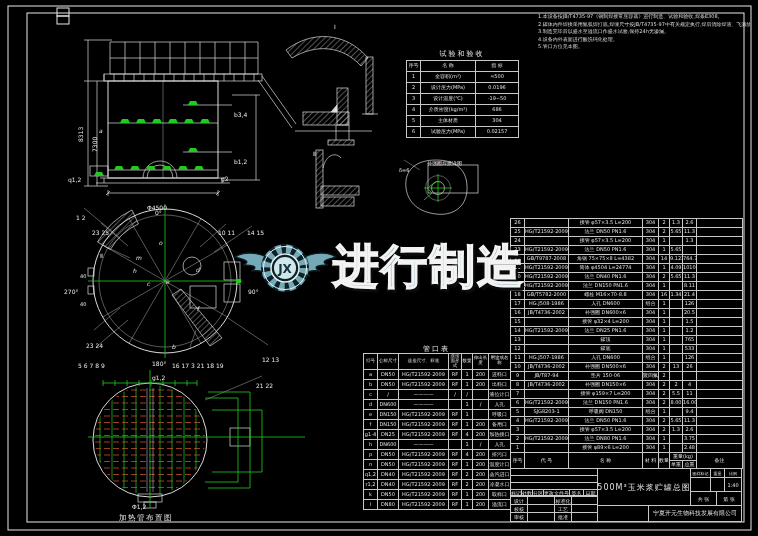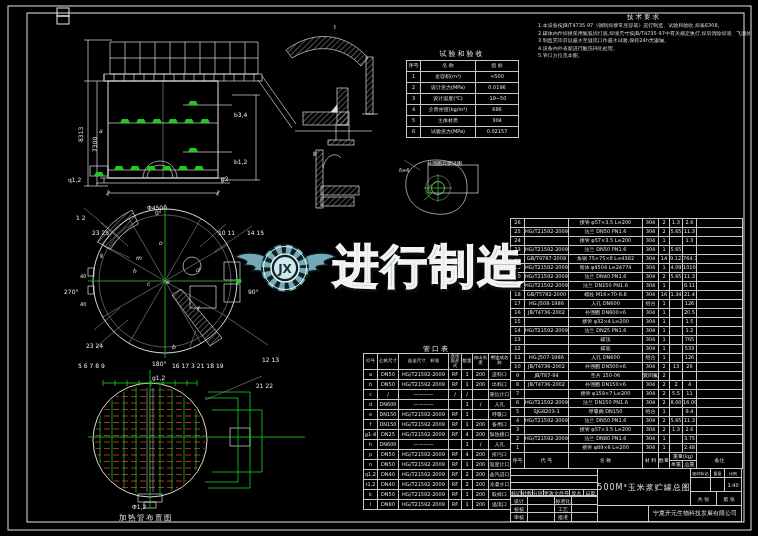--- a/index.html
+++ b/index.html
@@ -152,21 +152,20 @@
     <g stroke="#1ecb1e" fill="none" stroke-width="0.8">
       <path d="M88,281 H242 M165,204 V358"></path>
       <path d="M88,437 H305 M150,370 V508"></path>
       <path d="M103,383 H197 M103,380V386M115,380V386M127,380V386M139,380V386M151,380V386M163,380V386M175,380V386M187,380V386M197,380V386"></path>
       <path d="M205,398 H238 M238,398 V482 M205,482 H238 M208,392 H250 M250,392 V488 M208,488 H250 M212,410 H262 M262,410 V472 M212,472 H262"></path>
       <path d="M424,188 H452 M438,174 V202 M424,200 L432,193 L427,188 L436,182"></path>
     </g>
   </svg>
 
   <div id="notes">
-    <div class="nt">技术要求</div>
     <div class="ln">1.本设备按JB/T4735-97《钢制焊接常压容器》进行制造、试验和验收,焊条E308。</div>
     <div class="ln">2.罐体内件焊接采用氩弧焊打底,焊缝尺寸按JB/T4735-97中有关规定执行,焊后清除焊渣、飞溅物。</div>
     <div class="ln">3.制造完毕后以盛水至溢流口作盛水试验,保持24h无渗漏。</div>
     <div class="ln">4.设备内外表面进行酸洗钝化处理。</div>
     <div class="ln">5.管口方位见本图。</div>
   </div>
 
   <div class="tbl-title" style="left:406px;top:49px;width:112px;">试验和验收</div>
   <table id="spec" class="cadtbl">
     <colgroup>

